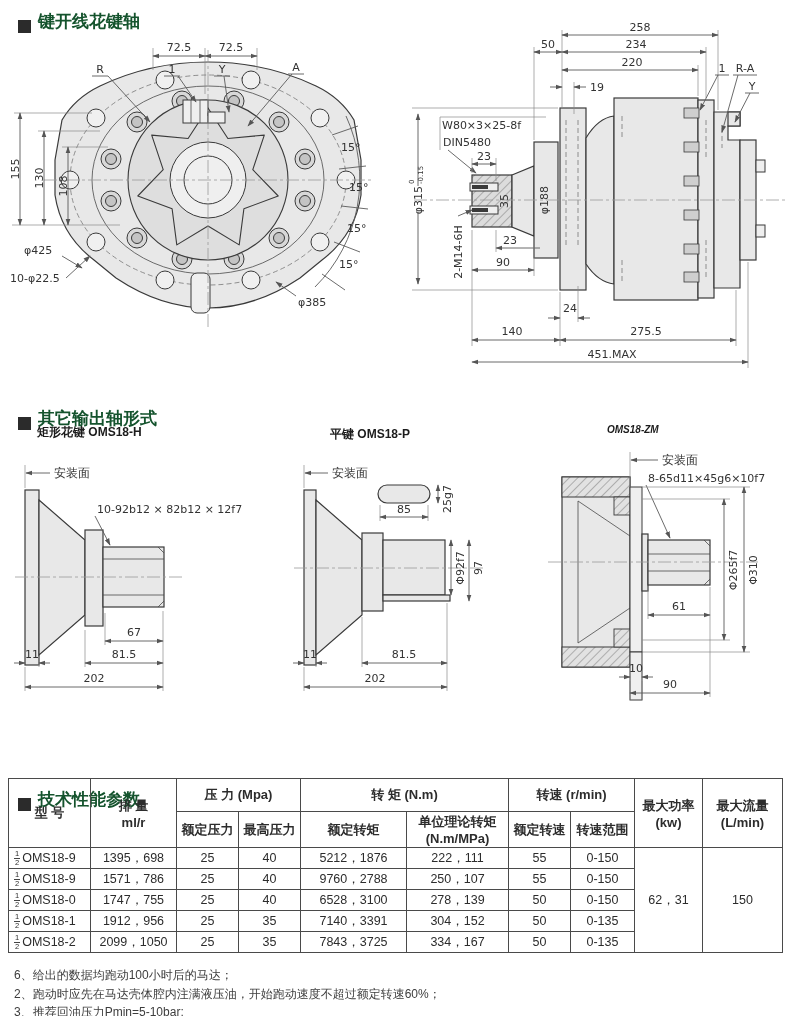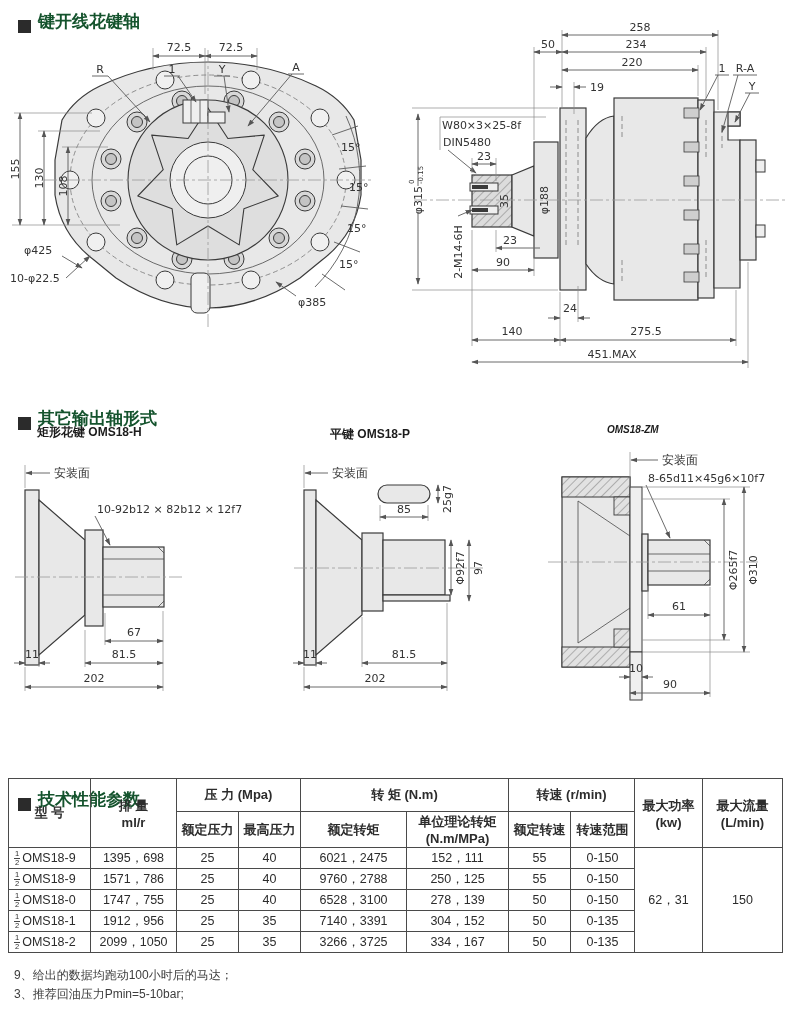--- a/index.html
+++ b/index.html
@@ -503,37 +503,37 @@
       <th>转速范围</th>
     </tr>
     <tr class="dr">
       <td class="mod"><span class="frac">
               <span class="num">1</span>
               <span>2</span>
             </span><span>OMS18-9</span></td>
       <td>1395，698</td>
       <td>25</td>
       <td>40</td>
-      <td>6021，2475</td>
-      <td>152，111</td>
+      <td>5212，1876</td>
+      <td>222，111</td>
       <td>55</td>
       <td>0-150</td>
       <td rowspan="5">62，31</td>
       <td rowspan="5">150</td>
     </tr>
     <tr class="dr">
       <td class="mod"><span class="frac">
               <span class="num">1</span>
               <span>2</span>
             </span><span>OMS18-9</span></td>
       <td>1571，786</td>
       <td>25</td>
       <td>40</td>
       <td>9760，2788</td>
-      <td>250，125</td>
+      <td>250，107</td>
       <td>55</td>
       <td>0-150</td>
     </tr>
     <tr class="dr">
       <td class="mod"><span class="frac">
               <span class="num">1</span>
               <span>2</span>
             </span><span>OMS18-0</span></td>
       <td>1747，755</td>
       <td>25</td>
@@ -557,26 +557,27 @@
       <td>0-135</td>
     </tr>
     <tr class="dr">
       <td class="mod"><span class="frac">
               <span class="num">1</span>
               <span>2</span>
             </span><span>OMS18-2</span></td>
       <td>2099，1050</td>
       <td>25</td>
       <td>35</td>
-      <td>3266，3725</td>
+      <td>7843，3725</td>
       <td>334，167</td>
       <td>50</td>
       <td>0-135</td>
     </tr>
   </tbody>
     </table>
 
   <div class="notes">
-    <div>9、给出的数据均跑动100小时后的马达；</div>
+    <div>6、给出的数据均跑动100小时后的马达；</div>
+    <div>2、跑动时应先在马达壳体腔内注满液压油，开始跑动速度不超过额定转速60%；</div>
     <div>3、推荐回油压力Pmin=5-10bar;</div>
   </div>
 
 </div>
 
 </body></html>

